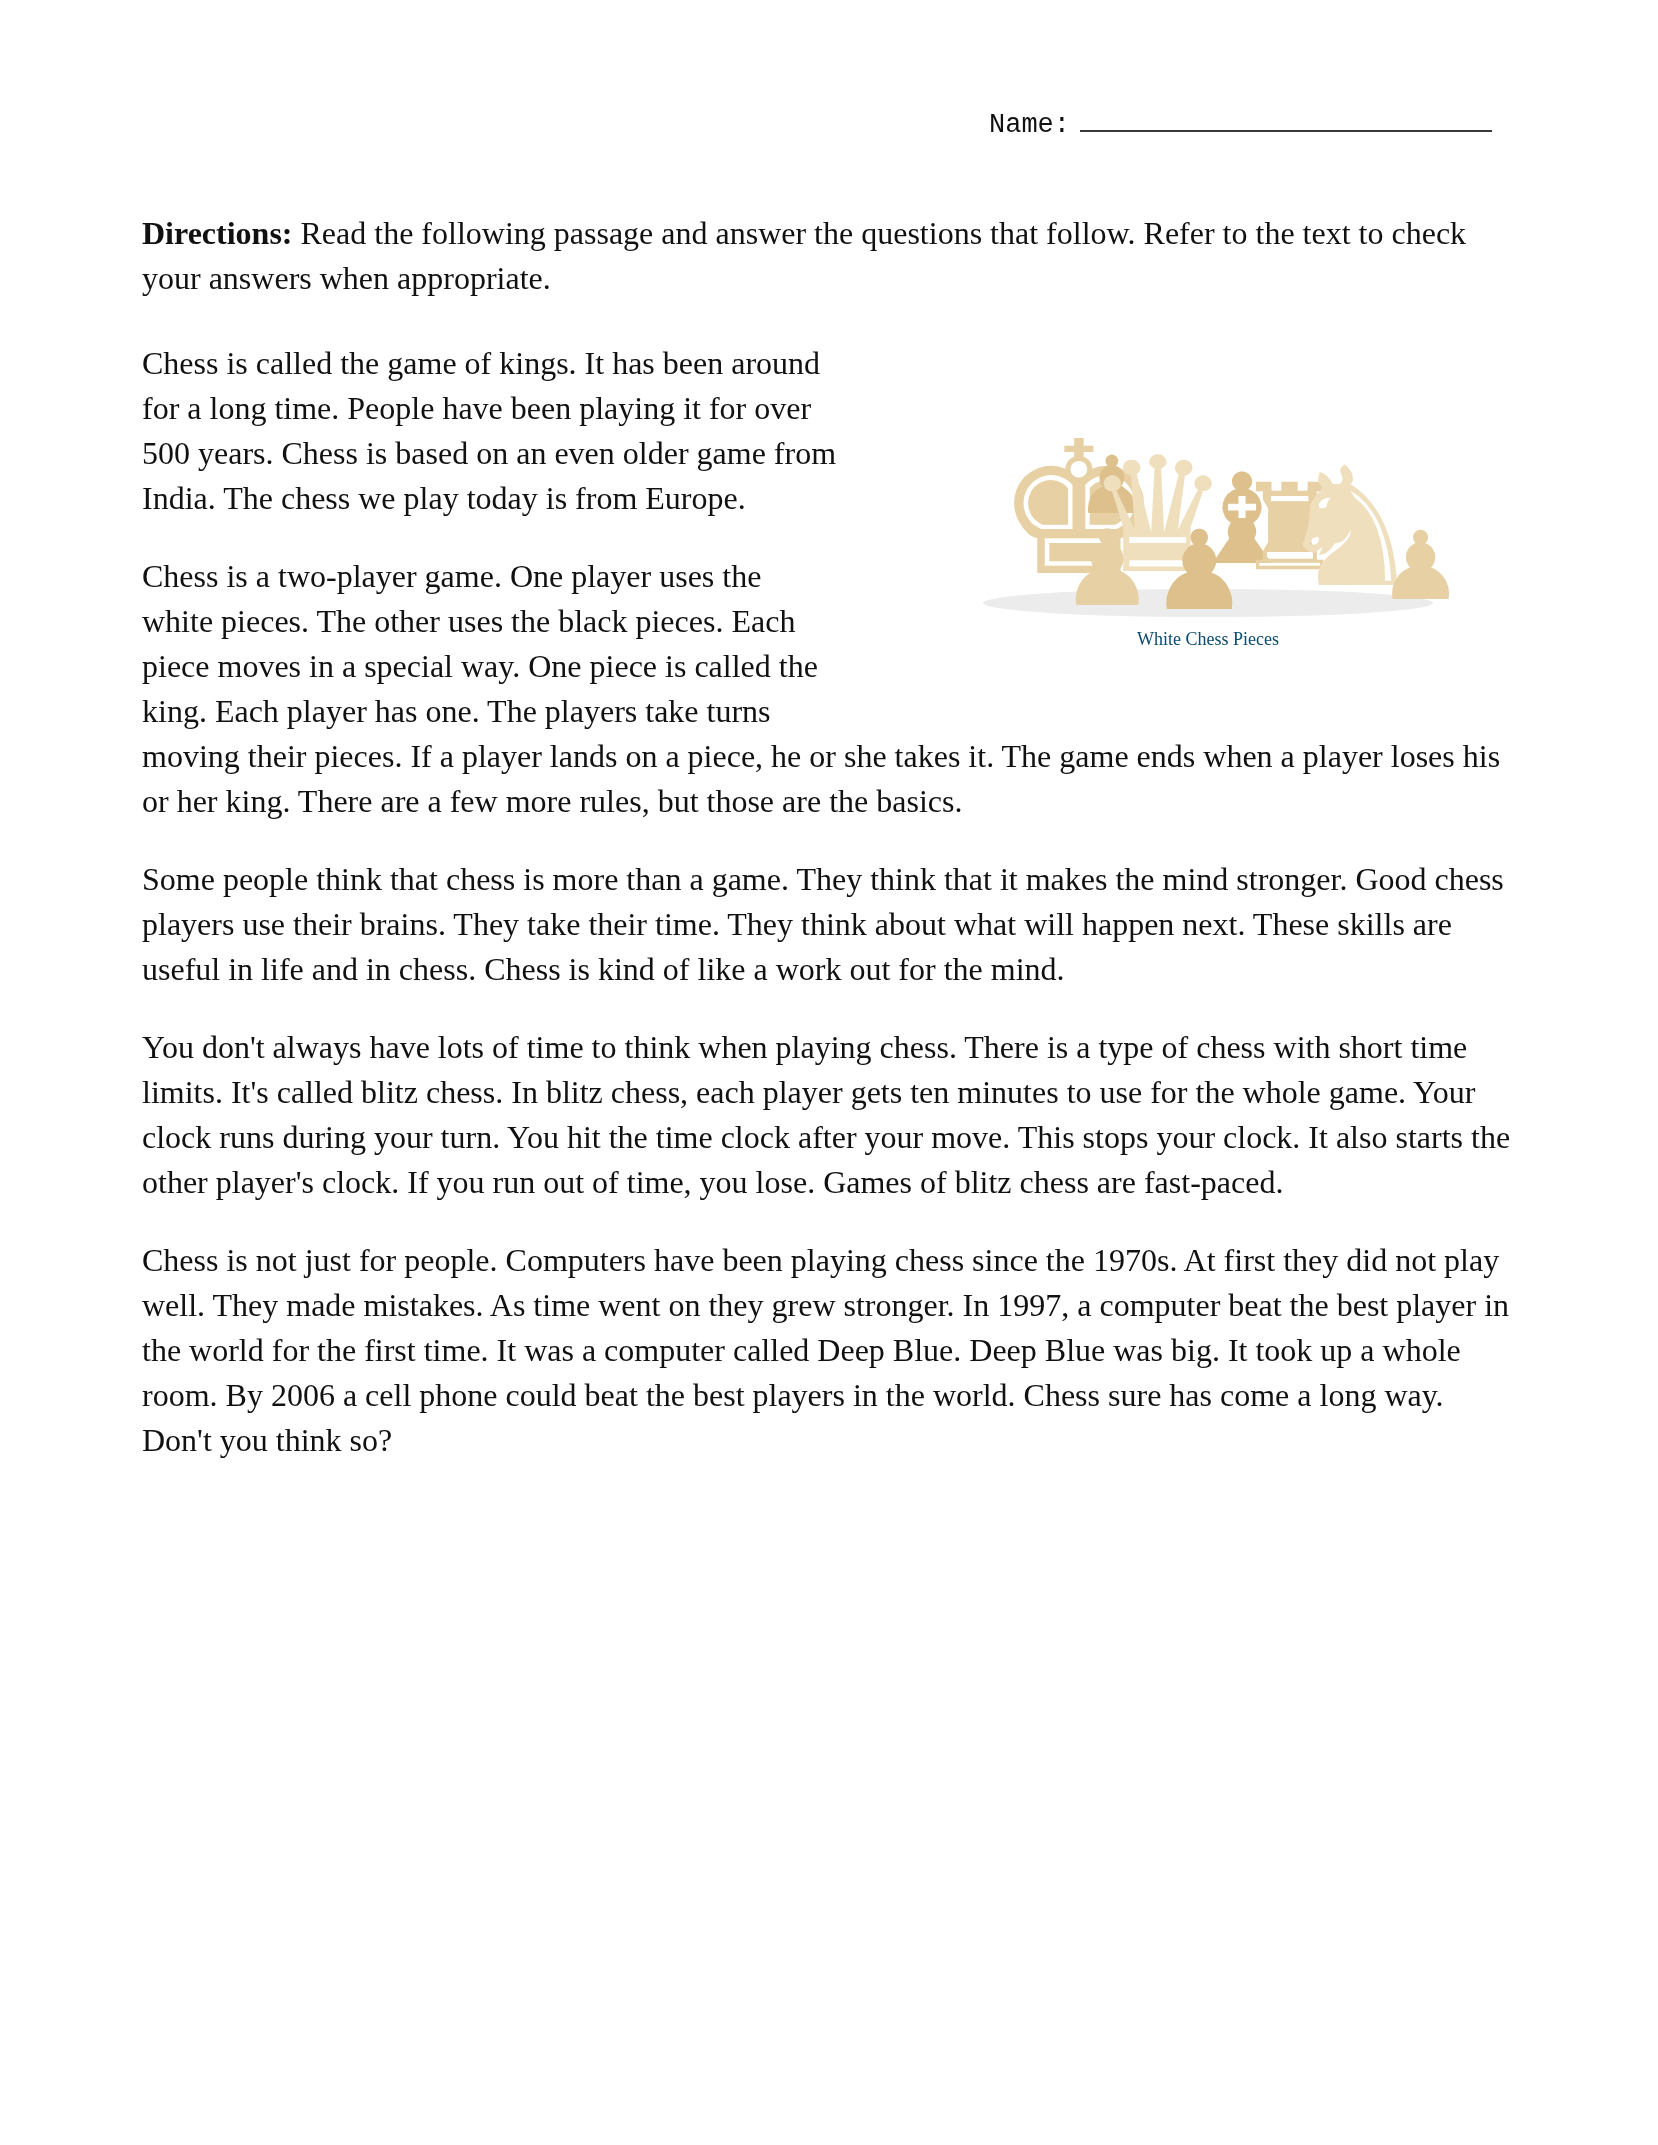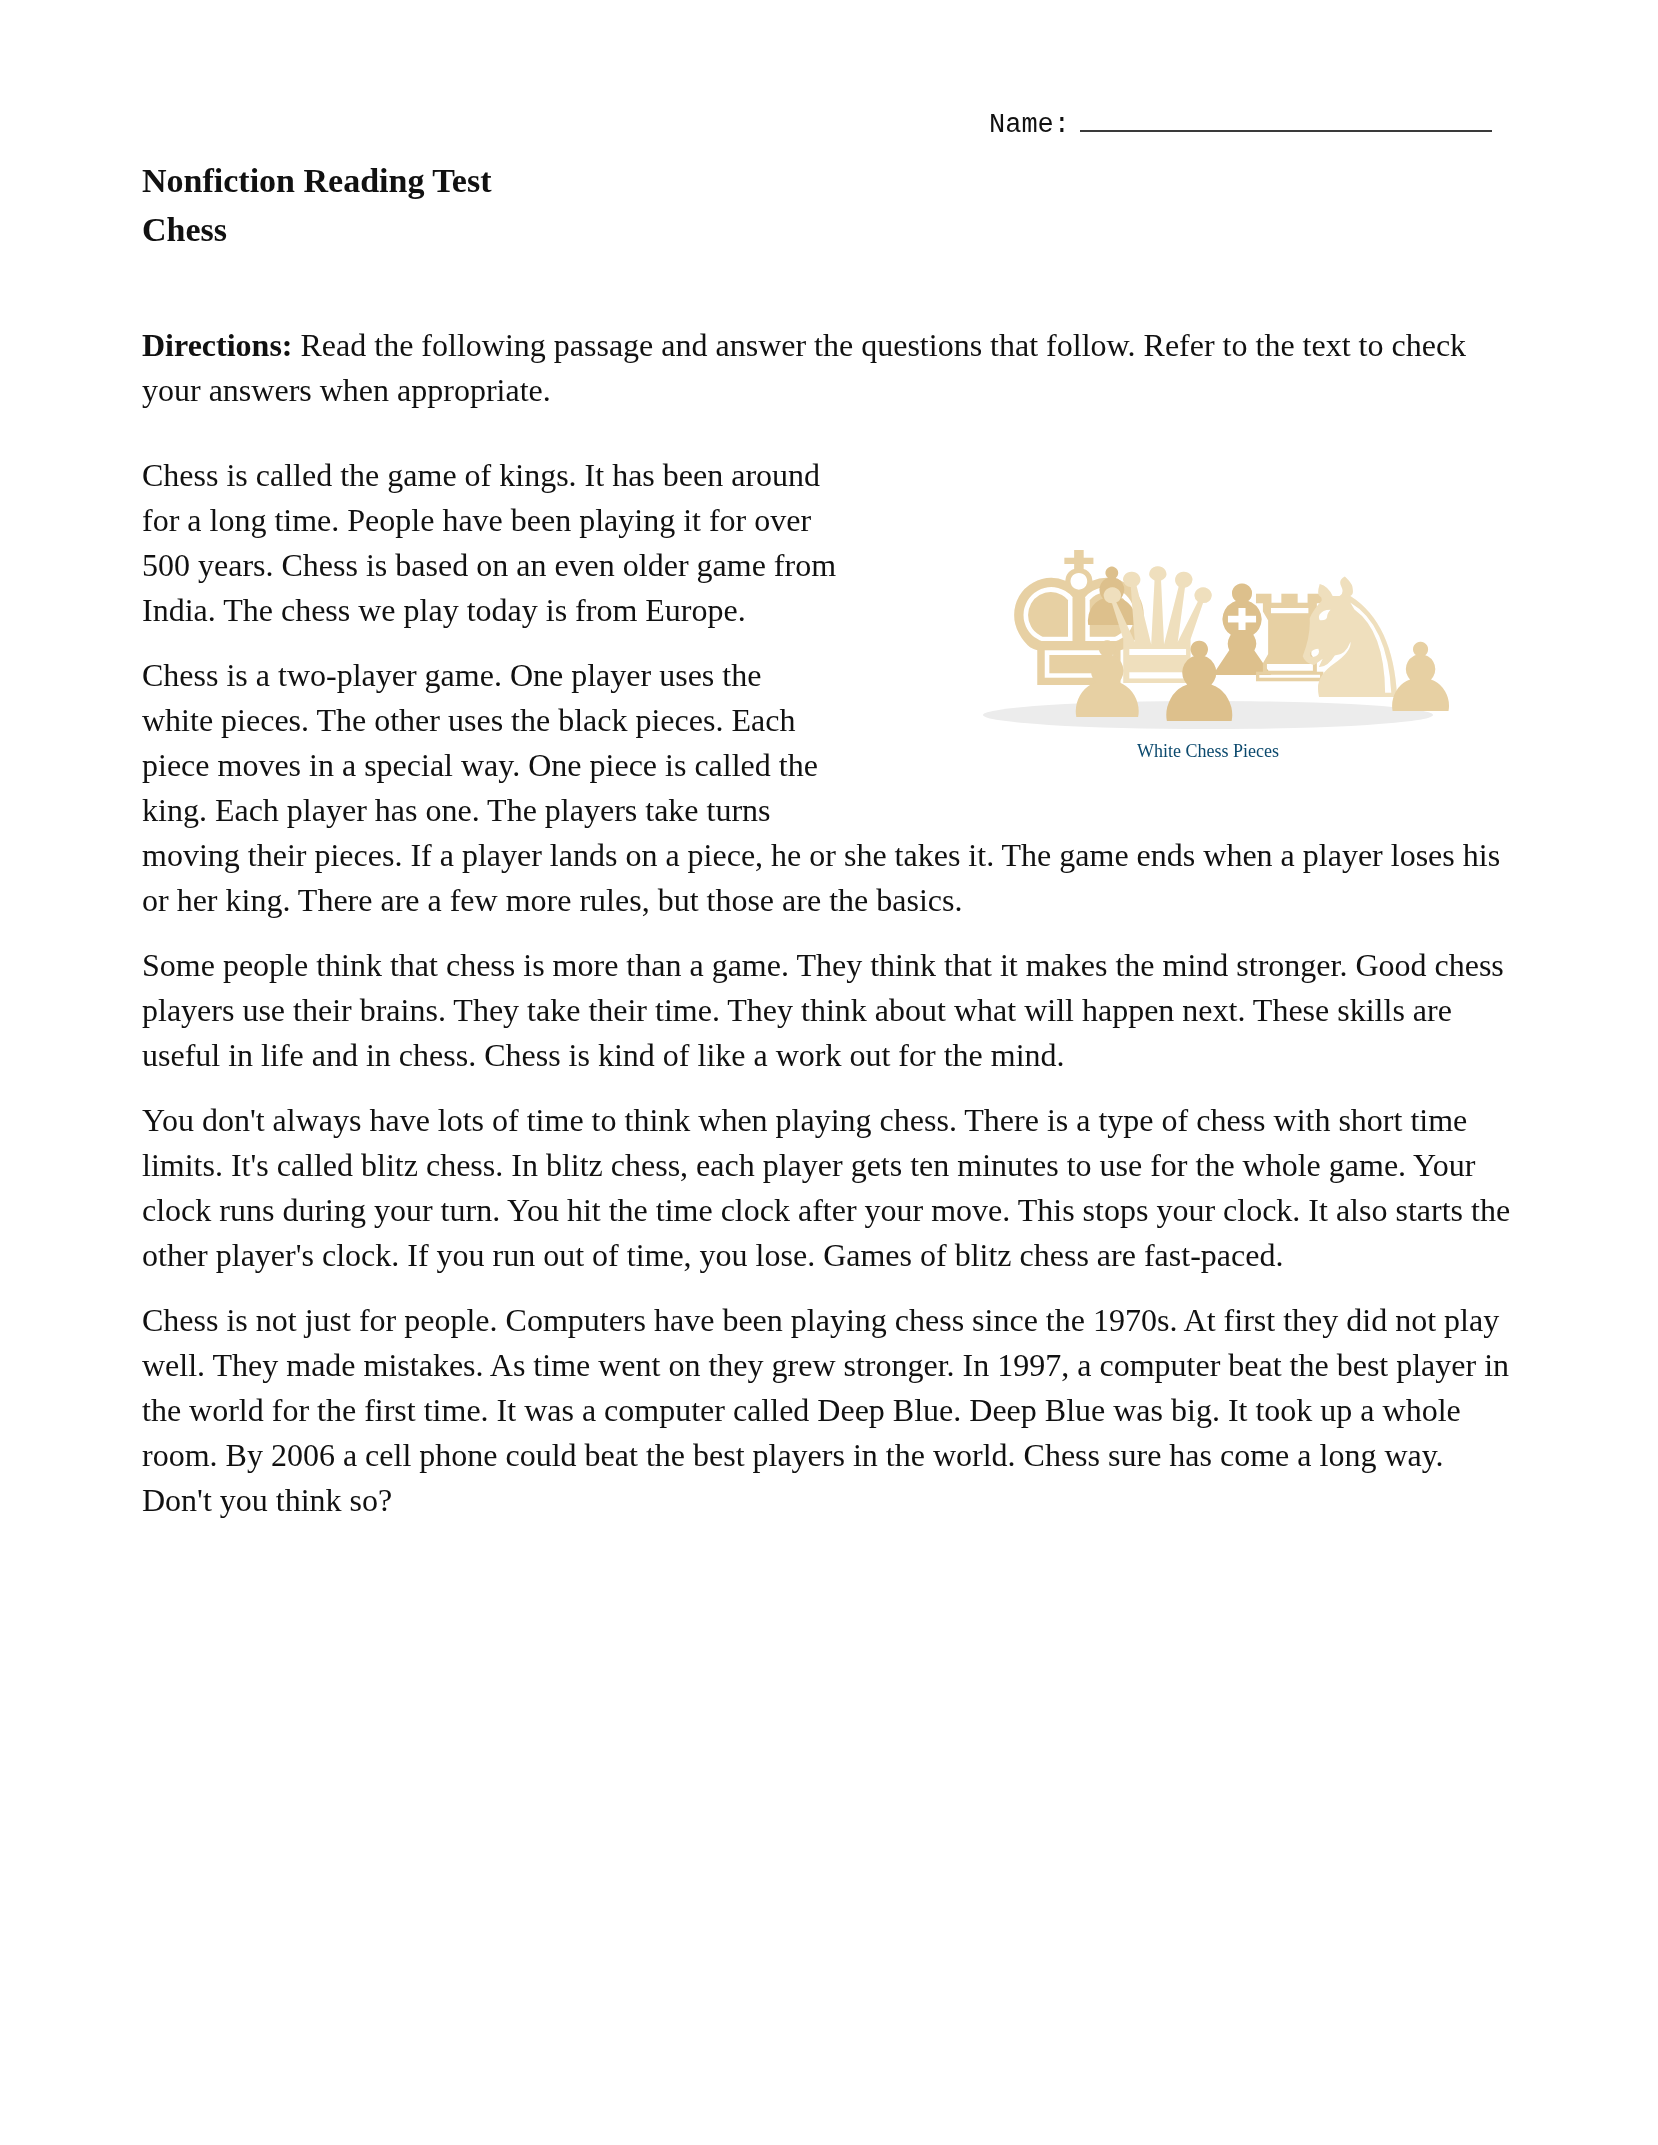--- a/index.html
+++ b/index.html
@@ -51,21 +51,21 @@
   }
   .directions b { font-weight: bold; }
   
   .passage {
     margin-top: 40px;
     font-size: 32px;
     line-height: 45px;
     max-width: 1376px;
   }
   .passage p {
-    margin: 20px 0;
+    margin: 33px 0;
   }
   .passage p:first-of-type {
     margin-top: 0;
   }
   
   .chess-figure {
     float: right;
     width: 580px;
     margin: 0 20px 64px 80px;
     text-align: center;
@@ -89,24 +89,20 @@
 </style>
 </head>
 <body>
 
 <div class="sheet">
 
   <div class="name-row">
     <span>Name:</span><span class="name-blank"></span>
   </div>
 
-  <div class="title-block">
-    <div>Nonfiction Reading Test</div>
-    <div>Chess</div>
-  </div>
 
   <div class="directions">
     <b>Directions:</b><span> Read the following passage and answer the questions that follow. Refer to the text to check your answers when appropriate.</span>
   </div>
 
   <div class="passage">
 
     <div class="chess-figure">
       <svg width="500" height="280" viewBox="0 0 500 280">
         <ellipse cx="250" cy="262" rx="225" ry="14" fill="#ececec"></ellipse>

